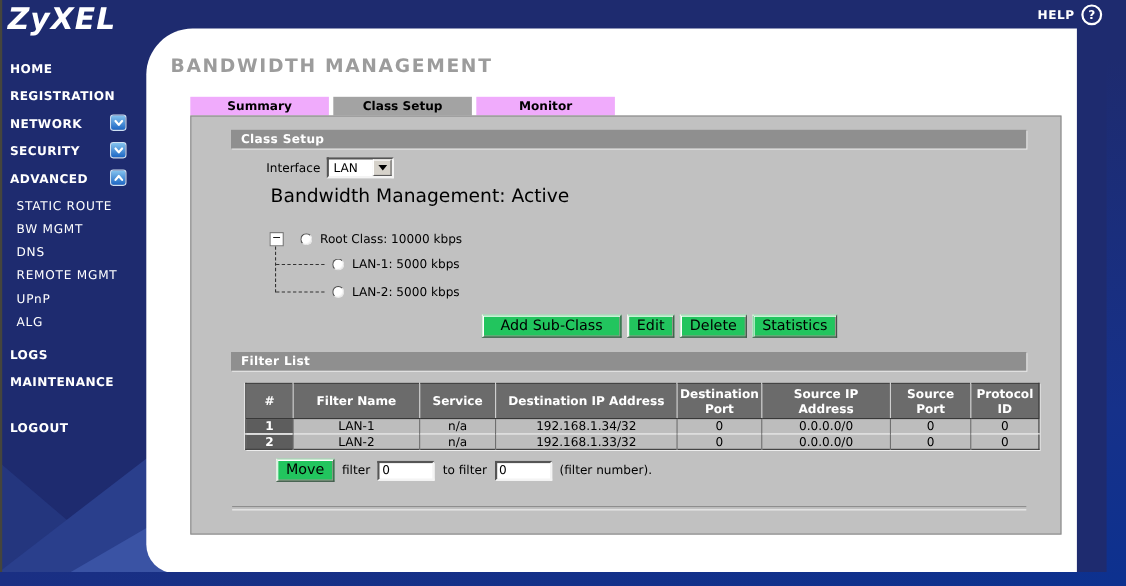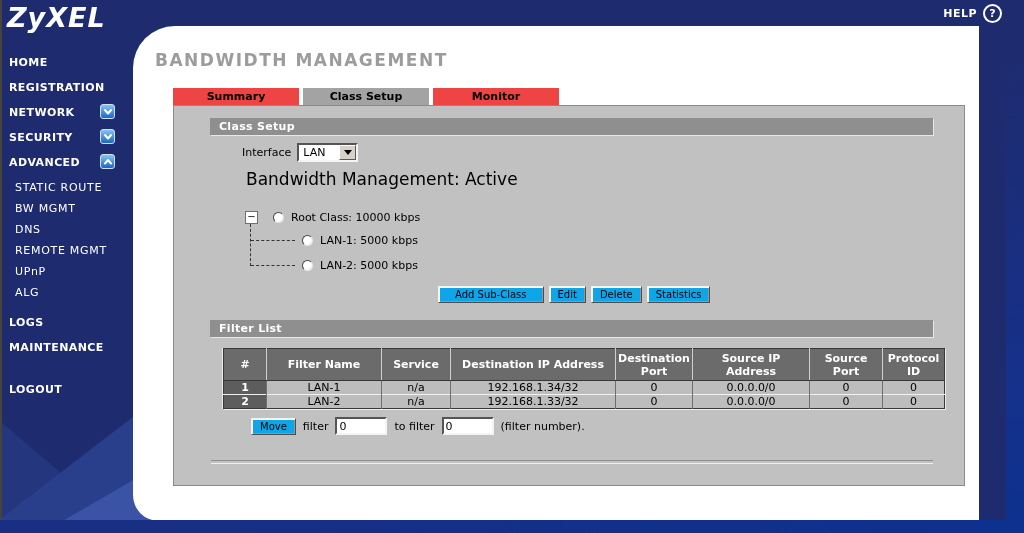--- a/index.html
+++ b/index.html
@@ -40,21 +40,21 @@
     border-radius:3px;background:linear-gradient(#85c4ef,#1c66c4);display:flex;align-items:center;
     justify-content:center;cursor:pointer;}
   .chev-btn svg{display:block;}
   
   .content{position:absolute;left:133px;top:26px;width:846px;height:495px;background:#fff;
     border-radius:42px 0 0 26px;z-index:1;}
   .page-title{position:absolute;left:22px;top:24px;font-size:17px;font-weight:bold;
     color:#9c9c9c;letter-spacing:1.5px;white-space:nowrap;}
   .tabs{position:absolute;left:40px;top:62px;display:flex;gap:4px;}
   .tab{width:126px;height:17px;line-height:17px;text-align:center;font-size:11px;font-weight:bold;
-    color:#000;background:#ef4444;cursor:pointer;}
+    color:#000;background:#f0abfc;cursor:pointer;}
   .tab.active{background:#a3a3a3;}
   .panel{position:absolute;left:40px;top:79px;width:790px;height:379px;background:#c1c1c1;
     border:1px solid #8a8a8a;}
   .section-bar{position:absolute;left:36px;width:723px;height:17px;line-height:17px;
     background:#8f8f8f;color:#fff;font-size:11px;font-weight:bold;letter-spacing:.3px;
     padding-left:9px;box-sizing:border-box;box-shadow:1px 1px 0 #e8e8e8;}
   .bar-class-setup{top:12px;}
   .bar-filter-list{top:214px;}
   
   .iface-row{position:absolute;left:68px;top:37px;display:flex;align-items:center;gap:6px;
@@ -73,23 +73,23 @@
     line-height:9px;text-align:center;cursor:pointer;color:#000;}
   .radio{width:11px;height:11px;border-radius:50%;background:radial-gradient(circle at 35% 35%,#ffffff 55%,#dcdcdc);
     border:1px solid #666;border-color:#4a4a4a #e8e8e8 #e8e8e8 #4a4a4a;box-sizing:border-box;cursor:pointer;}
   .tree-root .radio{margin-left:15px;}
   .tree-root .tree-label{margin-left:7px;}
   .tree-vline{position:absolute;left:5px;top:18px;width:1px;border-left:1px dashed #333;}
   .tree-child{position:relative;display:flex;align-items:center;height:25px;padding-left:57px;}
   .tree-child .conn{position:absolute;left:6px;top:12px;width:44px;border-top:1px dashed #333;}
   .tree-child .tree-label{margin-left:7px;}
   
-  .btn{background:#0ea5e9;border:1px solid;border-color:#f4f2ee #4d4d4d #4d4d4d #f4f2ee;
+  .btn{background:#22c55e;border:1px solid;border-color:#f4f2ee #4d4d4d #4d4d4d #f4f2ee;
     box-shadow:inset 1px 1px 0 #fff, inset -1px -1px 0 #9a968e;
-    font-size:10px;color:#000;padding:2px 8px;cursor:pointer;font-family:inherit;}
+    font-size:13px;color:#000;padding:2px 8px;cursor:pointer;font-family:inherit;}
   .actions{position:absolute;left:264px;top:180px;display:flex;gap:5px;}
   .actions .btn.wide{padding:2px 16px;}
   
   .ftable{position:absolute;left:49px;top:242px;width:681px;border-collapse:collapse;
     border:1px solid #383838;box-shadow:1px 1px 0 #ededed,-1px 0 0 #ededed;background:#bdbdbd;
     table-layout:fixed;font-size:11px;}
   .ftable th{background:#6b6b6b;color:#fff;font-weight:bold;border-left:1px solid #cfcfcf;
     border-bottom:1px solid #383838;padding:1px 2px;line-height:13px;height:29px;}
   .ftable th:first-child{border-left:none;}
   .ftable td{background:#bdbdbd;color:#000;text-align:center;border-left:1px solid #6f6f6f;

